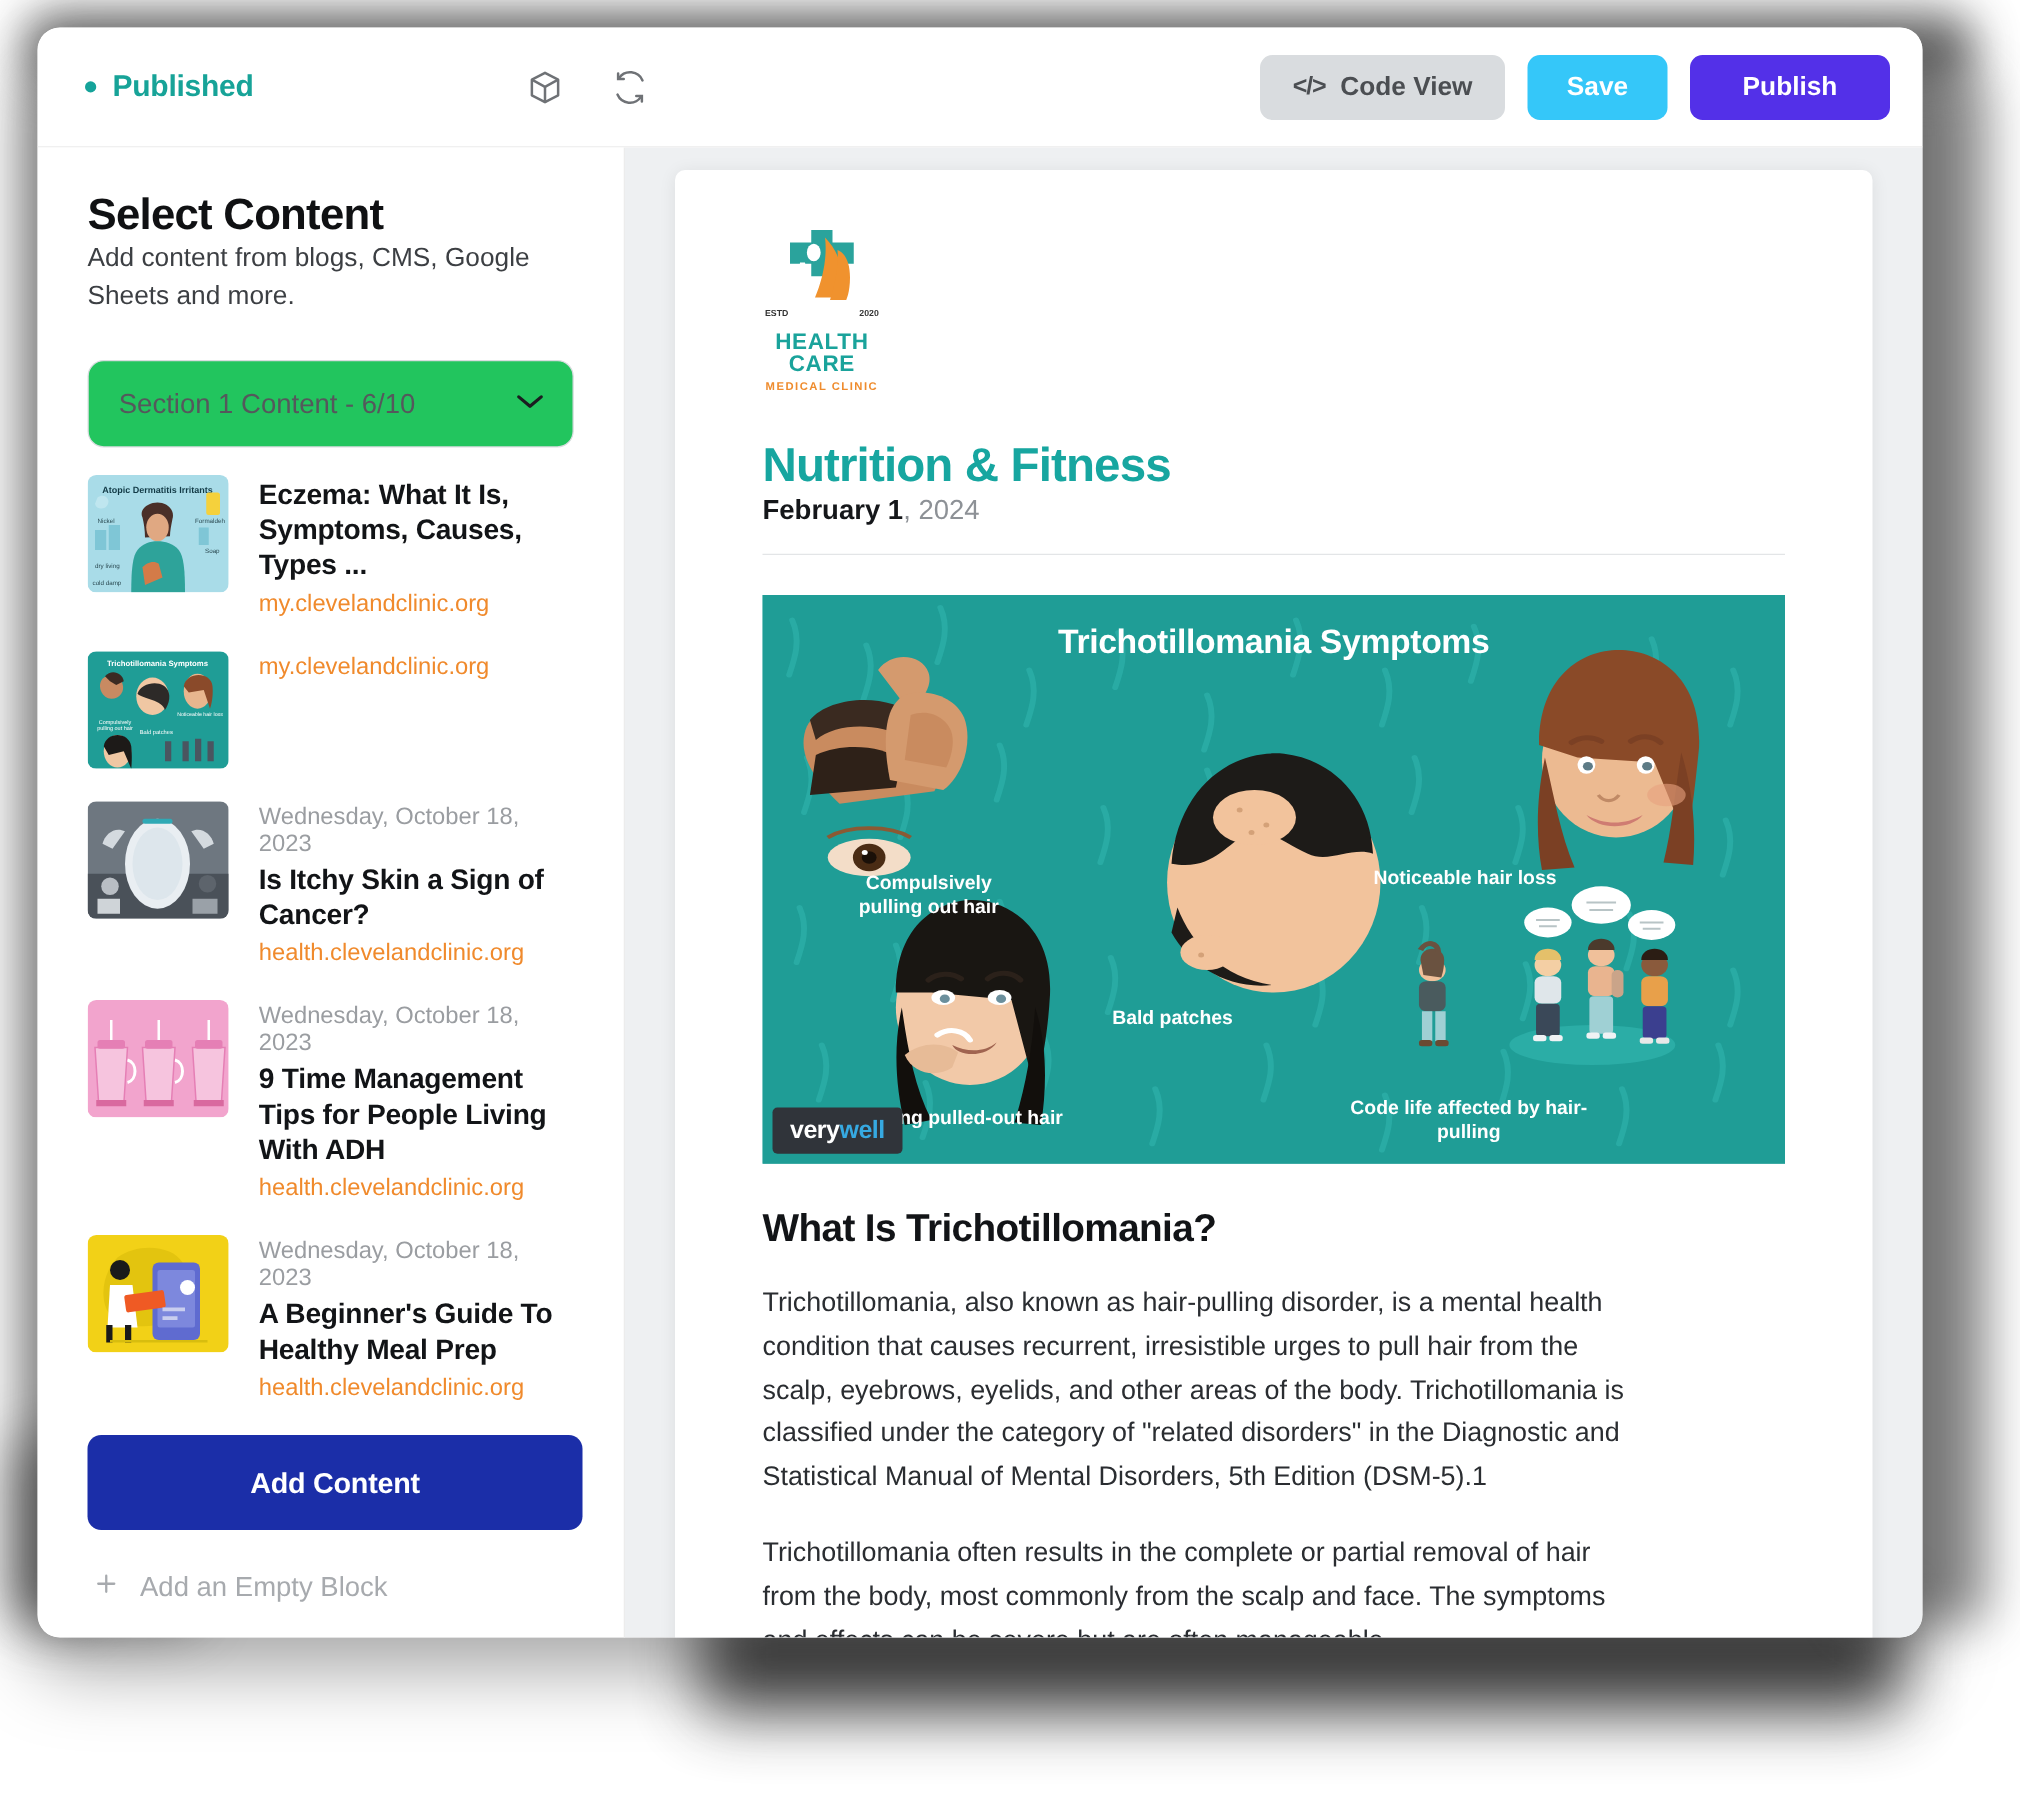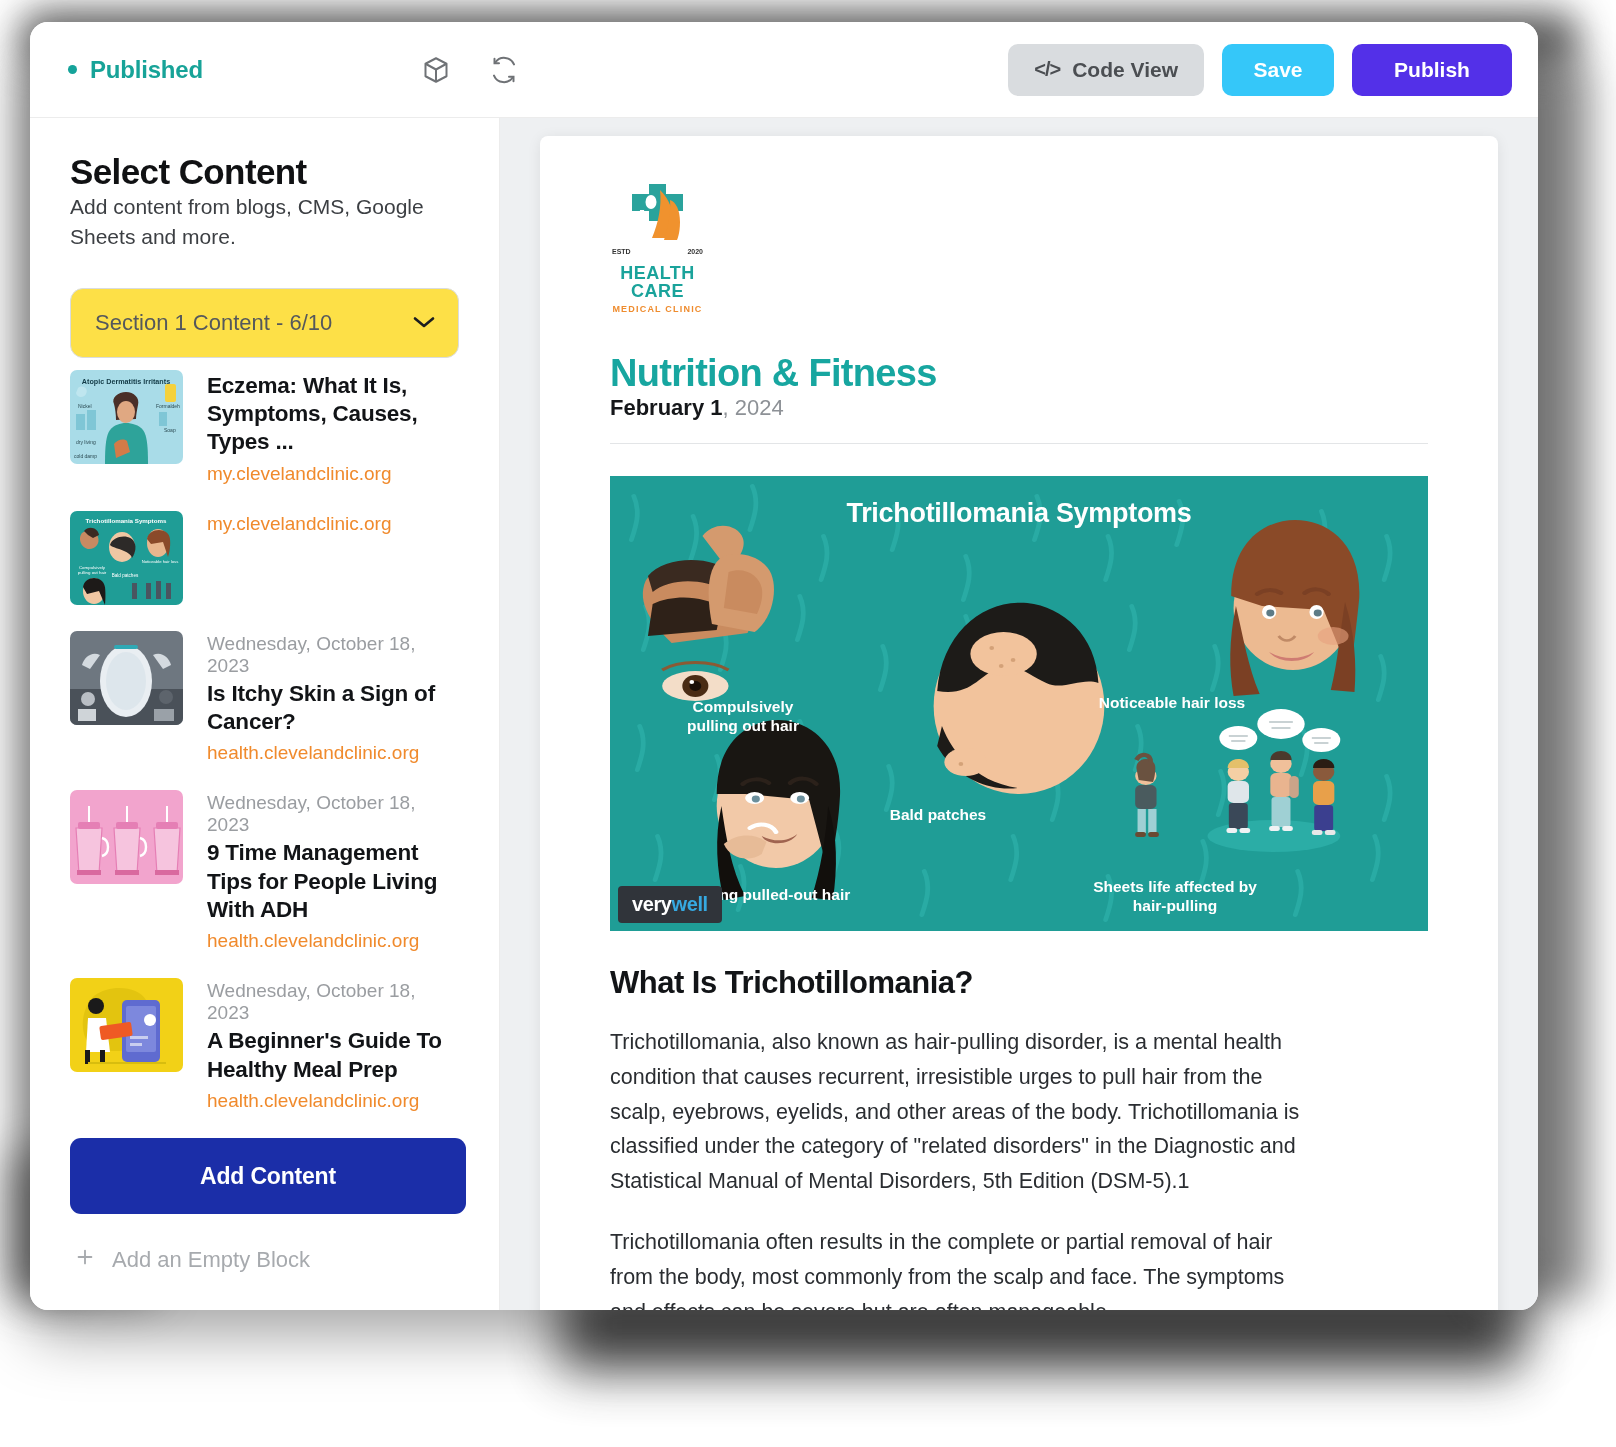--- a/index.html
+++ b/index.html
@@ -84,27 +84,27 @@
   .sb-title {
     font-size:35px; font-weight:800; color:#101113; letter-spacing:-.6px;
   }
   .sb-sub {
     font-size:21px; color:#3c3f43; line-height:1.42; max-width:355px;
     margin-bottom:36px;
   }
   .select-box {
     height:70px; border:1.5px solid #d9dcdf; border-radius:13px;
     display:flex; align-items:center; justify-content:space-between;
-    padding: 0 22px 0 24px; cursor:pointer; background:#fde047;
+    padding: 0 22px 0 24px; cursor:pointer; background:#22c55e;
   }
   .select-value { font-size:22px; color:#55585c; }
   .chev { color:#1b1d20; font-size:20px; line-height:1; }
 
   
-  .post-list { margin-top:12px; padding: 0 40px; }
+  .post-list { margin-top:22px; padding: 0 40px; }
   .post {
     display:flex; gap:24px; align-items:flex-start; margin-bottom:26px; cursor:pointer;
   }
   .thumb {
     width:113px; height:94px; border-radius:7px; flex:0 0 113px;
     overflow:hidden; position:relative;
   }
   .post-text { padding-top:2px; flex:1; min-width:0; }
   .post-date { font-size:19px; color:#9a9da1; margin-bottom:3px; }
   .post-title {
@@ -598,21 +598,21 @@
                 </g>
               </g>
             </svg>
 
             <div class="info-title">Trichotillomania Symptoms</div>
 
             <div class="info-label" style="left:58px; top:222px; width:150px;">Compulsively pulling out hair</div>
             <div class="info-label" style="left:248px; top:330px; width:160px;">Bald patches</div>
             <div class="info-label" style="left:462px; top:218px; width:200px;">Noticeable hair loss</div>
             <div class="info-label" style="left:42px; top:410px; width:220px;">Chewing pulled-out hair</div>
-            <div class="info-label" style="left:470px; top:402px; width:190px;">Sheets life affected by hair-pulling</div>
+            <div class="info-label" style="left:470px; top:402px; width:190px;">Code life affected by hair-pulling</div>
 
             <div class="verywell"><span>very</span><i>well</i></div>
           </div>
 
           <div class="sec-head">What Is Trichotillomania?</div>
           <div class="para">Trichotillomania, also known as hair-pulling disorder, is a mental health condition that causes recurrent, irresistible urges to pull hair from the scalp, eyebrows, eyelids, and other areas of the body. Trichotillomania is classified under the category of "related disorders" in the Diagnostic and Statistical Manual of Mental Disorders, 5th Edition (DSM-5).1</div>
           <div class="para">Trichotillomania often results in the complete or partial removal of hair from the body, most commonly from the scalp and face. The symptoms and effects can be severe but are often manageable.</div>
 
         </div>
       </div>

